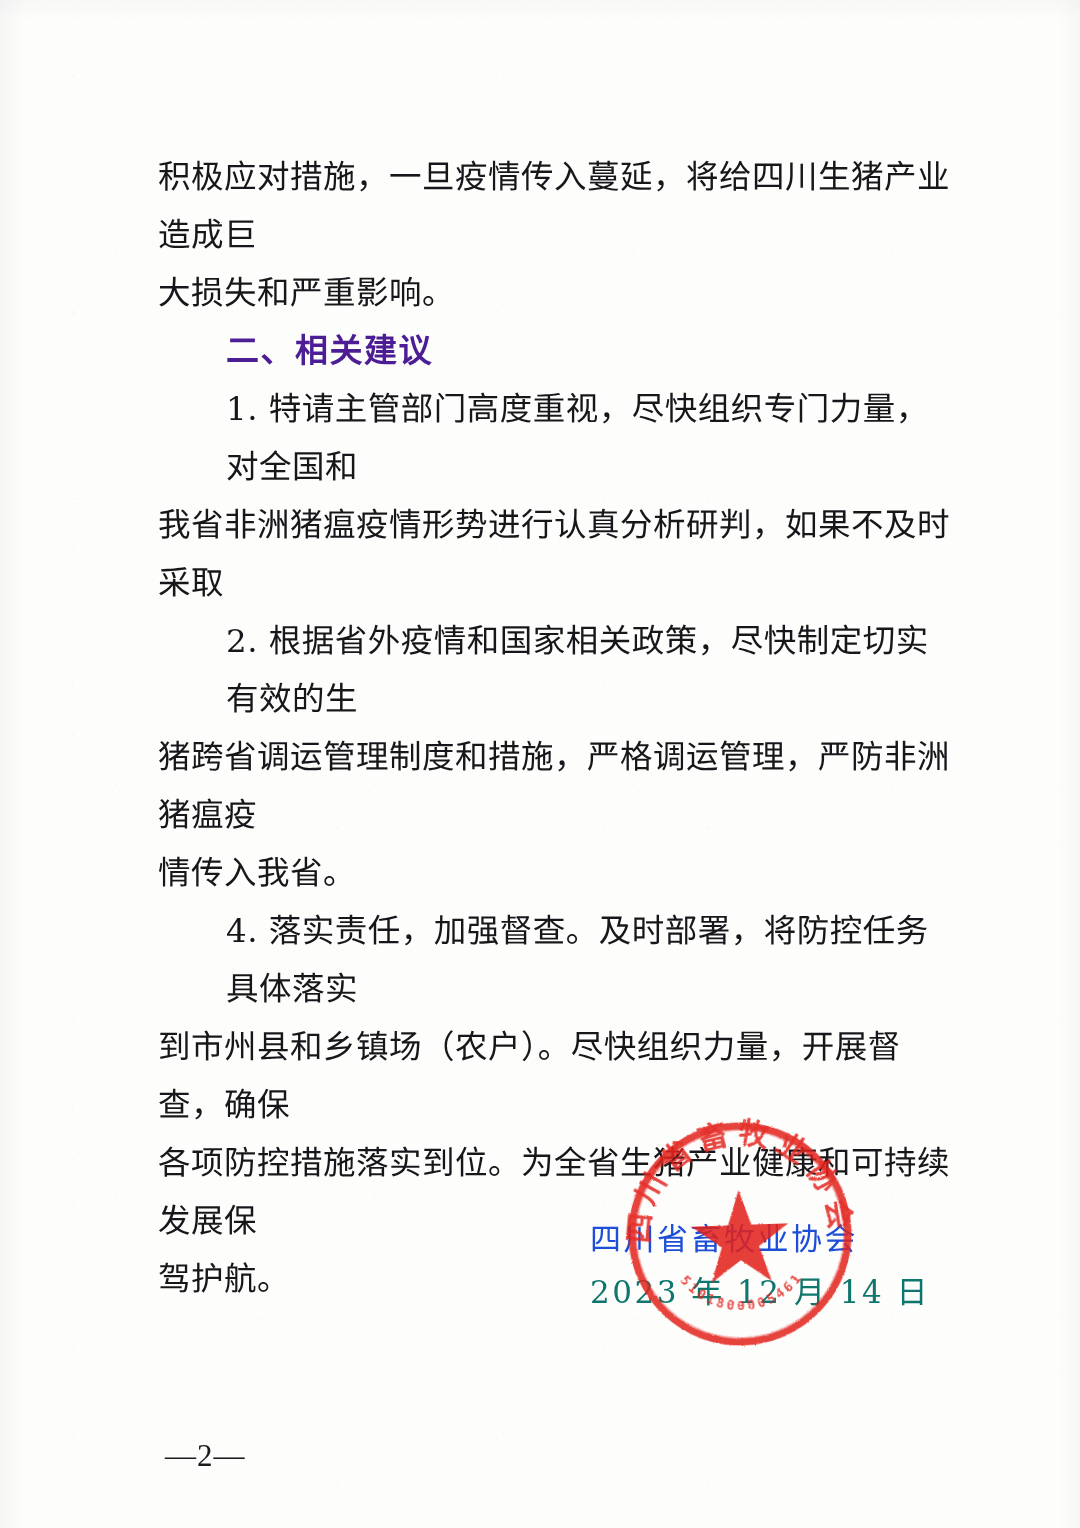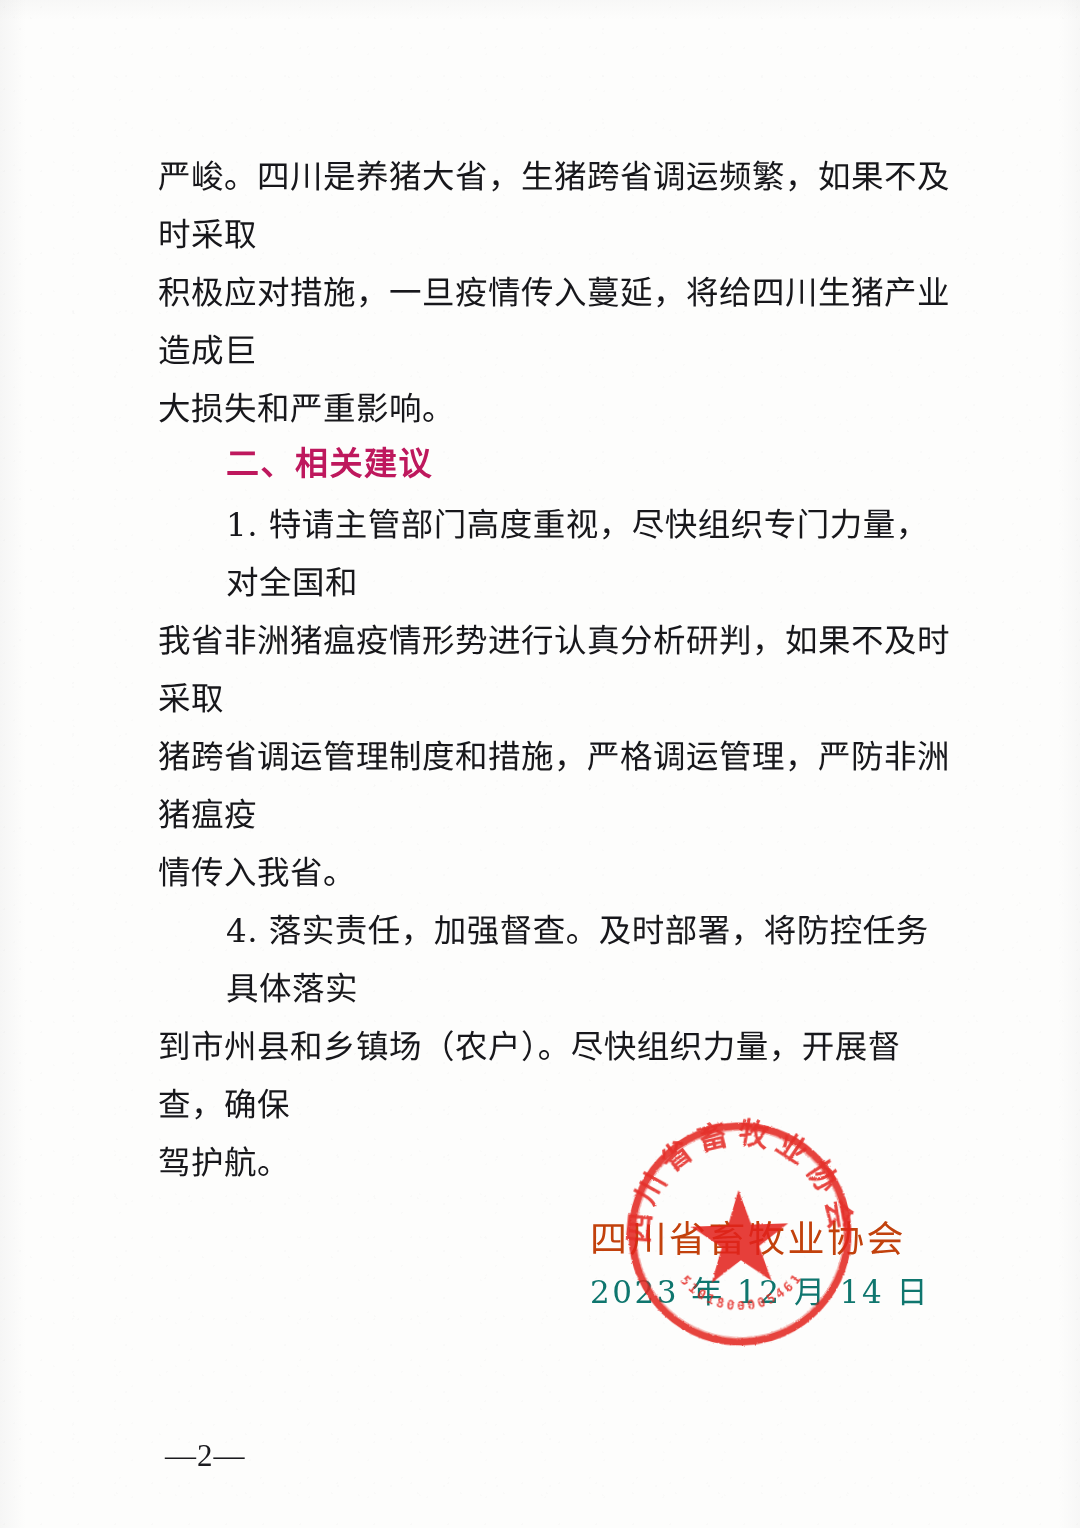--- a/index.html
+++ b/index.html
@@ -73,42 +73,42 @@
   .bodyline.justify > span { display: inline-block; }
 
   .indent-2 { padding-left: 68px; align-items: flex-end; }
 
   .section-heading {
     font-size: 33px;
     line-height: 58px;
     padding-left: 68px;
     font-weight: 700;
     letter-spacing: 1.5px;
-    font-family: Liberation Mono, monospace;
-    color: #be185d;
+    font-family: Liberation Sans, sans-serif;
+    color: #4c1d95;
     white-space: nowrap;
   }
 
   .spacer-line { height: 58px; }
 
   
   .signature-block {
     position: absolute;
     left: 590px;
     top: 1214px;
     width: 300px;
     text-align: left;
   }
   .sign-org {
-    font-size: 37px;
+    font-size: 31px;
     line-height: 52px;
     letter-spacing: 2.5px;
     white-space: nowrap;
     font-family: Liberation Sans, sans-serif;
-    color: #c2410c;
+    color: #1d4ed8;
   }
   .sign-date {
     font-size: 31px;
     line-height: 52px;
     letter-spacing: 2.5px;
     white-space: nowrap;
     font-family: "DejaVu Serif", "Liberation Serif", serif;
     color: #0f766e;
   }
 
@@ -140,46 +140,49 @@
 <body>
 
 <div class="page">
 
   <div class="paper-grain"></div>
   <div class="edge-shade"></div>
 
   <div class="content">
 
     <div class="bodyline justify">
-      <span>严峻。四川是养猪大省，生猪跨省调运频繁，如果不及时采取</span>
-    </div>
-    <div class="bodyline justify">
       <span>积极应对措施，一旦疫情传入蔓延，将给四川生猪产业造成巨</span>
     </div>
     <div class="bodyline">大损失和严重影响。</div>
 
     <div class="section-heading">二、相关建议</div>
 
     <div class="bodyline justify indent-2">
       <span>1. 特请主管部门高度重视，尽快组织专门力量，对全国和</span>
     </div>
     <div class="bodyline justify">
       <span>我省非洲猪瘟疫情形势进行认真分析研判，如果不及时采取</span>
     </div>
 
+    <div class="bodyline justify indent-2">
+      <span>2. 根据省外疫情和国家相关政策，尽快制定切实有效的生</span>
+    </div>
     <div class="bodyline justify">
       <span>猪跨省调运管理制度和措施，严格调运管理，严防非洲猪瘟疫</span>
     </div>
     <div class="bodyline">情传入我省。</div>
 
     <div class="bodyline justify indent-2">
       <span>4. 落实责任，加强督查。及时部署，将防控任务具体落实</span>
     </div>
     <div class="bodyline justify">
       <span>到市州县和乡镇场（农户）。尽快组织力量，开展督查，确保</span>
+    </div>
+    <div class="bodyline justify">
+      <span>各项防控措施落实到位。为全省生猪产业健康和可持续发展保</span>
     </div>
     <div class="bodyline">驾护航。</div>
 
     <div class="spacer-line"></div>
 
   </div>
 
   <div class="signature-block">
     <div class="sign-org">四川省畜牧业协会</div>
     <div class="sign-date">2023 年 12 月 14 日</div>

